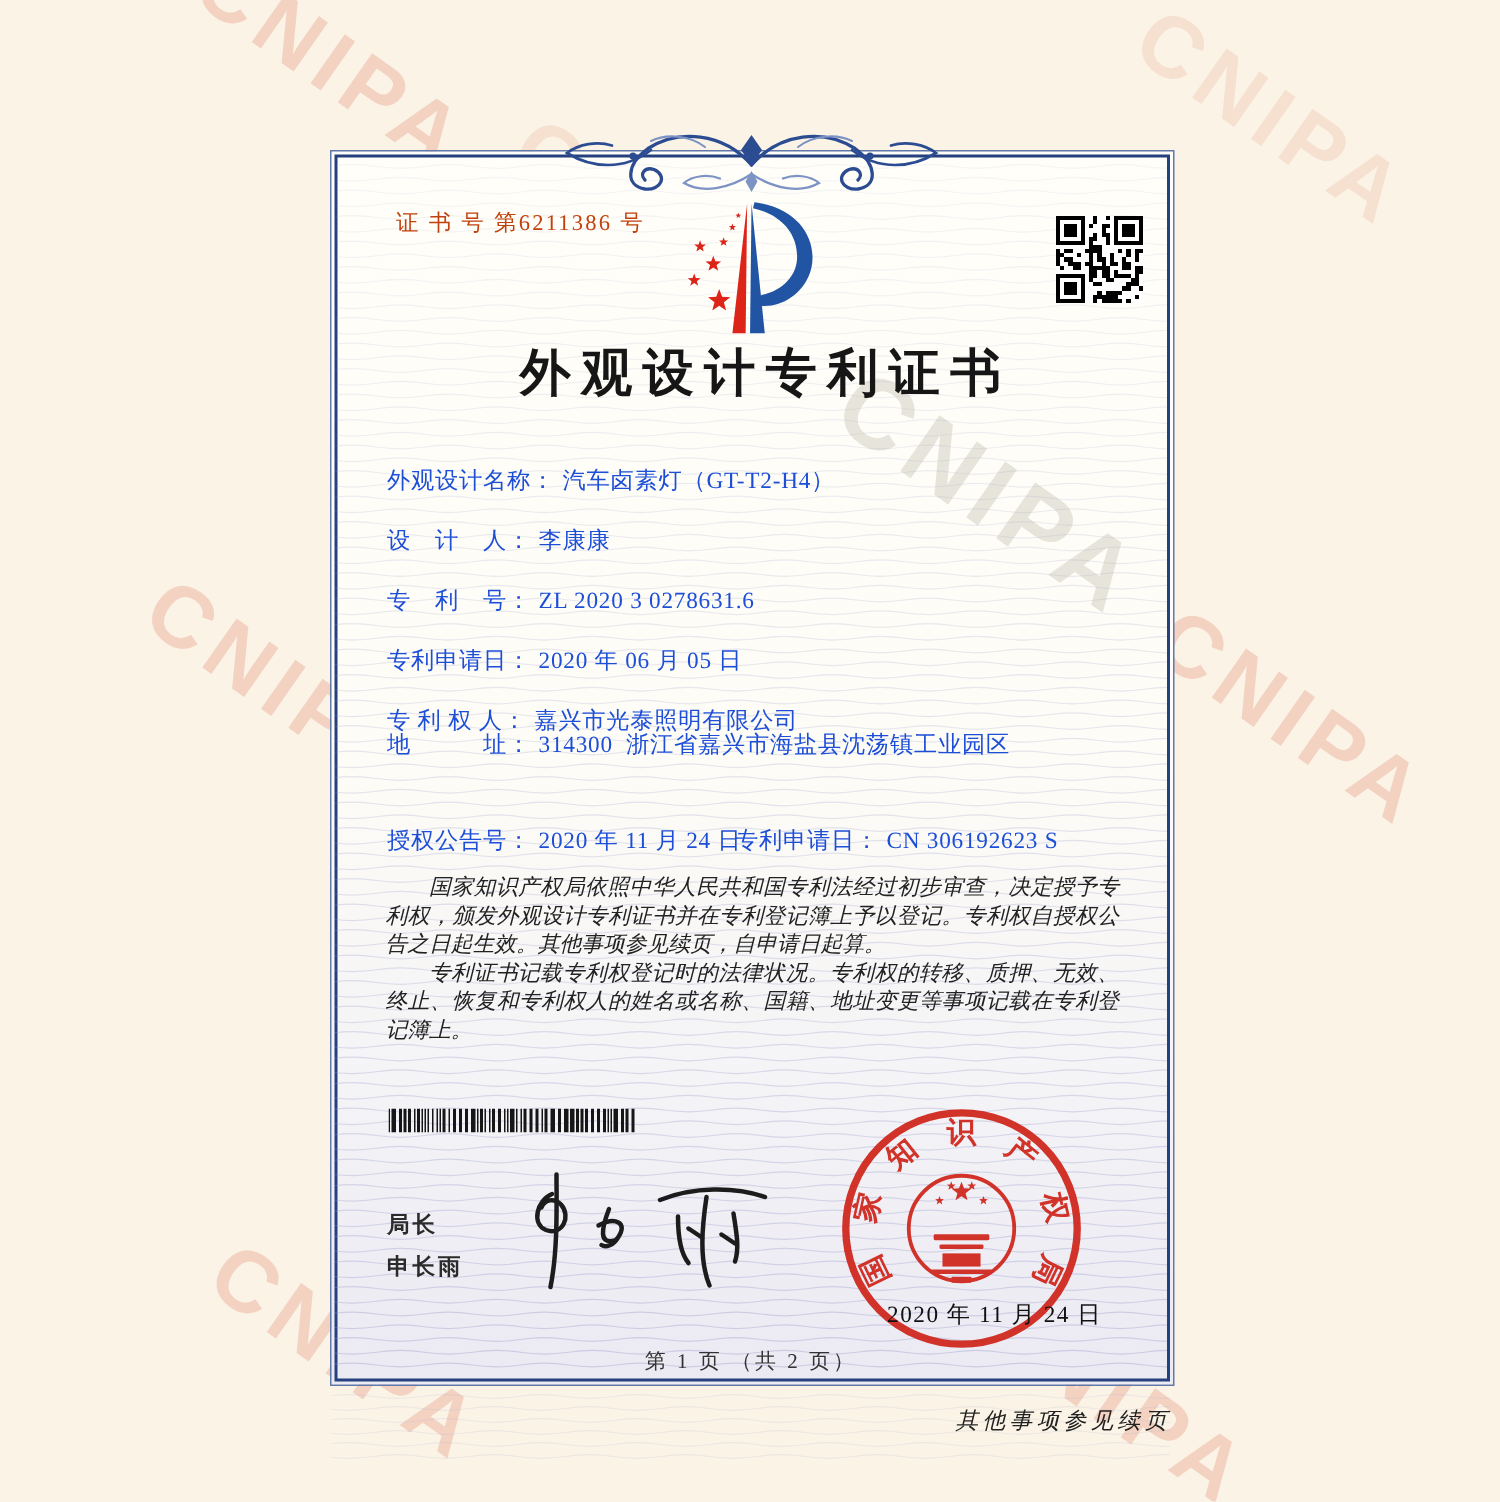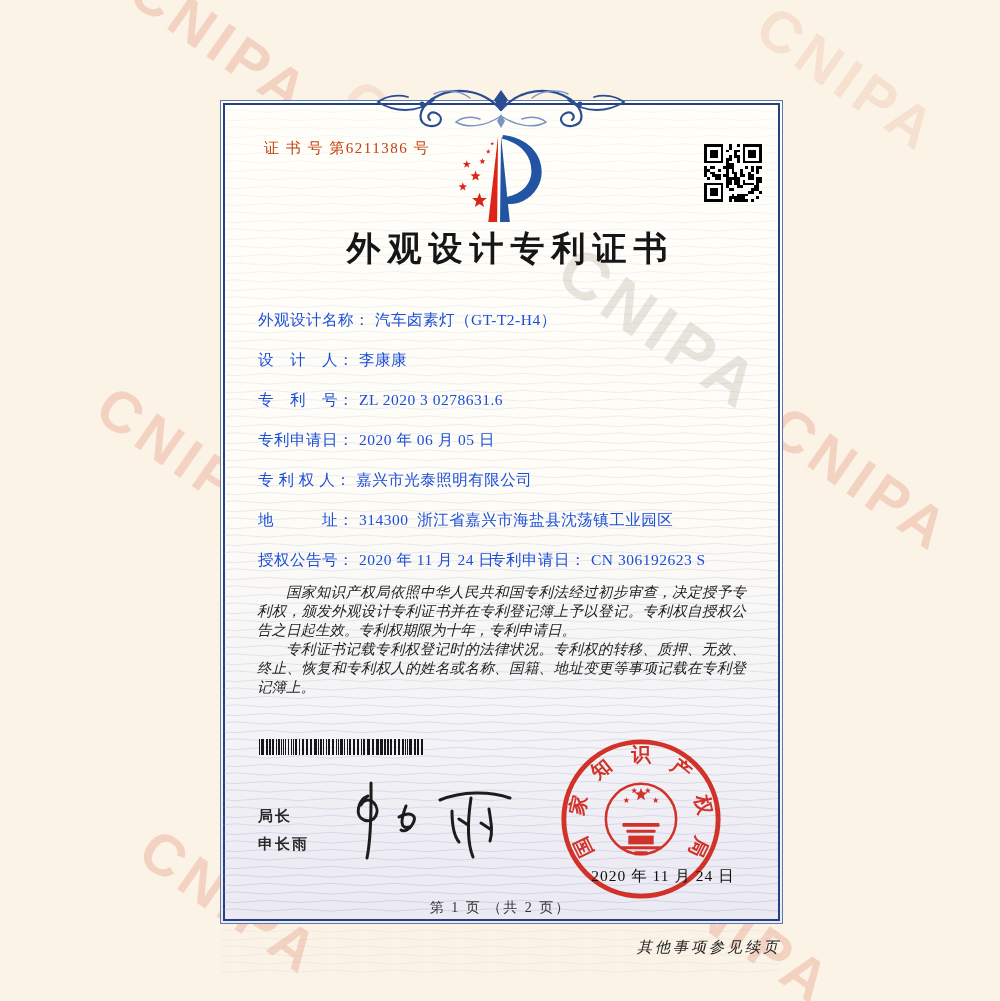--- a/index.html
+++ b/index.html
@@ -348,31 +348,31 @@
 </div>
 <div class="row" style="top:390px">
   <span class="lbl">专　利　号：</span><span class="val">ZL 2020 3 0278631.6</span>
 </div>
 <div class="row" style="top:430px">
   <span class="lbl">专利申请日：</span><span class="val">2020 年 06 月 05 日</span>
 </div>
 <div class="row" style="top:470px">
   <span class="lbl">专 利 权 人：</span><span class="val">嘉兴市光泰照明有限公司</span>
 </div>
-<div class="row" style="top:510px">
+<div class="row" style="top:486px">
   <span class="lbl">地　　　址：</span><span class="val">314300  浙江省嘉兴市海盐县沈荡镇工业园区</span>
 </div>
 <div class="row" style="top:550px">
   <span class="lbl">授权公告号：</span><span class="val">2020 年 11 月 24 日</span>
 </div>
 <div class="row" style="top:550px;left:490px">
   <span class="lbl">专利申请日：</span><span class="val">CN 306192623 S</span>
 </div>
 
-<div class="para" style="top:583px">国家知识产权局依照中华人民共和国专利法经过初步审查，决定授予专利权，颁发外观设计专利证书并在专利登记簿上予以登记。专利权自授权公告之日起生效。专利权期限为十年，专利申请日。</div>
+<div class="para" style="top:583px">国家知识产权局依照中华人民共和国专利法经过初步审查，决定授予专利权，颁发外观设计专利证书并在专利登记簿上予以登记。专利权自授权公告之日起生效。其他事项参见续页，自申请日起算。</div>
 <div class="para" style="top:640px">专利证书记载专利权登记时的法律状况。专利权的转移、质押、无效、终止、恢复和专利权人的姓名或名称、国籍、地址变更等事项记载在专利登记簿上。</div>
 
 <svg id="barcode" class="abs" style="left:259px;top:739px" width="168" height="16">
     <rect x="0" y="0" width="1" height="16" fill="#161616"></rect>
     <rect x="2" y="0" width="3" height="16" fill="#161616"></rect>
     <rect x="7" y="0" width="2" height="16" fill="#161616"></rect>
     <rect x="10" y="0" width="2" height="16" fill="#161616"></rect>
     <rect x="13" y="0" width="2" height="16" fill="#161616"></rect>
     <rect x="17" y="0" width="1" height="16" fill="#161616"></rect>
     <rect x="19" y="0" width="2" height="16" fill="#161616"></rect>

